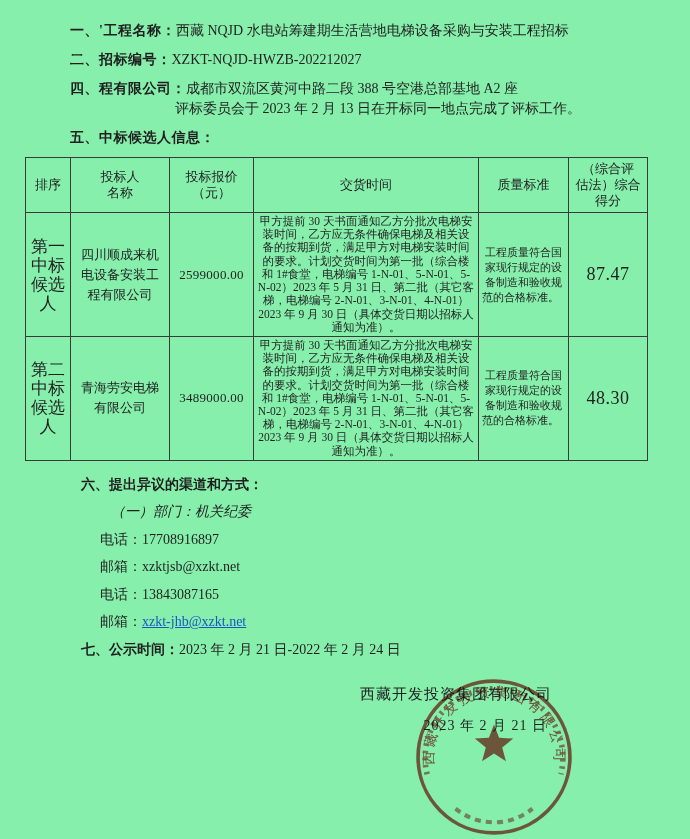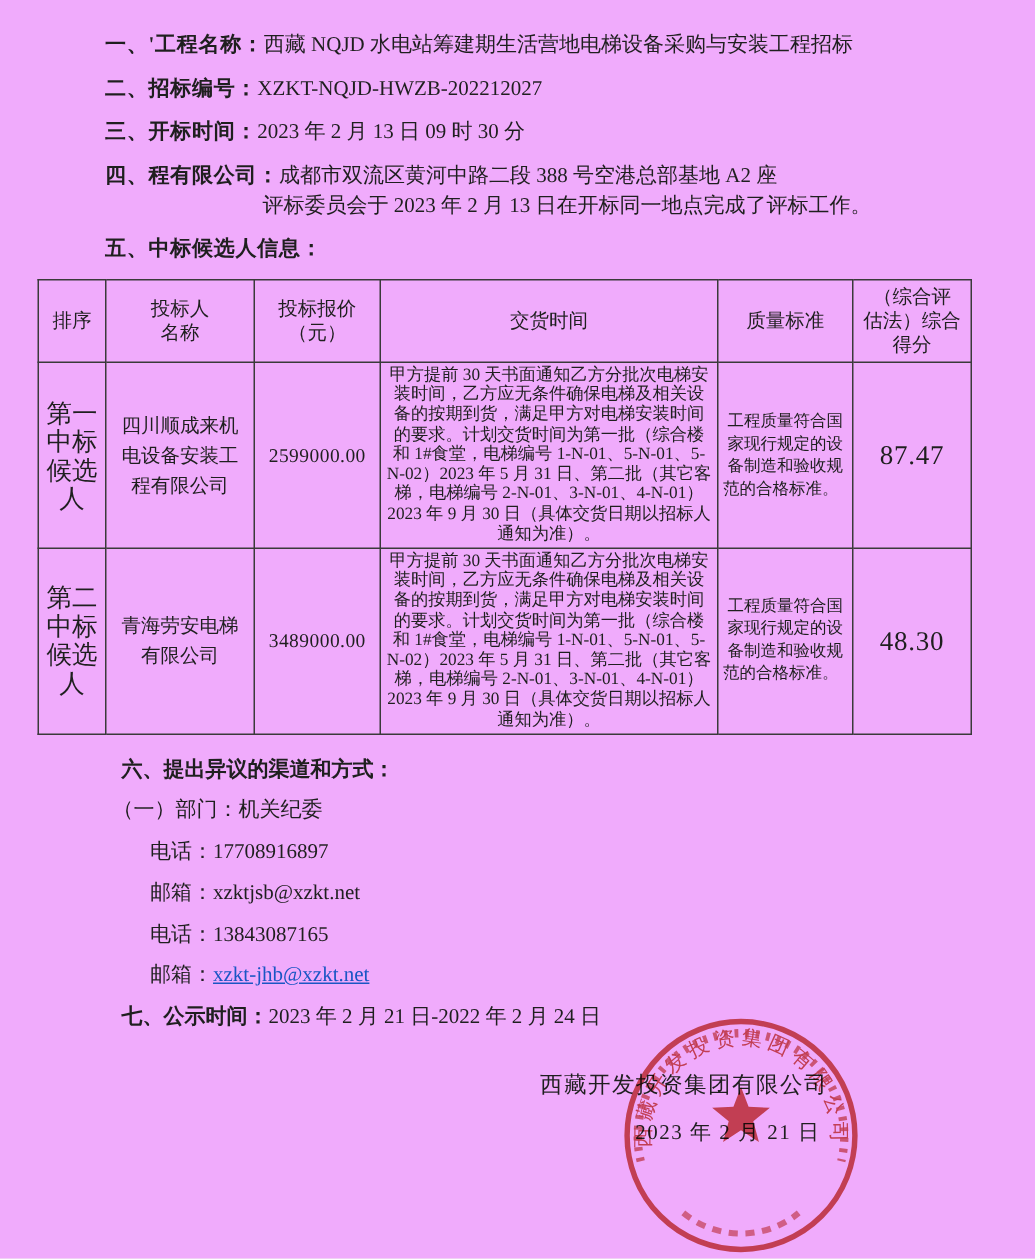--- a/index.html
+++ b/index.html
@@ -2,21 +2,21 @@
 <html><head>
 <meta charset="utf-8">
 <style>
   * { box-sizing: border-box; }
   html, body { margin: 0; padding: 0; }
   body { background: #e8e8e8; }
   .page {
     position: relative;
     width: 690px; height: 839px;
     margin: 0 auto;
-    background: #f0abfc;
+    background: #86efac;
     color: #1f1f1f;
     font-family: "Liberation Serif", "DejaVu Serif", serif;
     font-size: 14px;
     overflow: hidden;
     padding: 21px 20px 0 25px;
   }
   .b { font-weight: bold; }
   .pre { white-space: pre-line; }
 
   
@@ -57,21 +57,21 @@
     text-align: justify; text-align-last: left;
     padding: 2px 7px;
   }
   td.score { font-size: 18px; letter-spacing: 0.5px; }
 
   
   .s6 { margin-top: 14px; }
   .line { line-height: 19.5px; margin-bottom: 8px; }
   .ml45 { margin-left: 56px; }
   .ml75 { margin-left: 75px; }
-  .ml83 { margin-left: 50px; }
+  .ml83 { margin-left: 86px; font-style: italic; }
   a.mail-link { color: #1a56c4; text-decoration: underline; }
   .dept2 { font-weight: bold; }
 
   
   .signature { margin-top: 26px; text-align: right; padding-right: 118px; }
   .sig-company { font-size: 15px; letter-spacing: 1px; }
   .sig-date { font-size: 14px; margin-top: 13px; padding-right: 5px; letter-spacing: 1px; }
 
   
   .seal {
@@ -87,23 +87,20 @@
 </head>
 <body>
 
 <div class="page">
 
   <div class="h-item">
     <span class="lab">一、'工程名称：</span><span>西藏 NQJD 水电站筹建期生活营地电梯设备采购与安装工程招标</span>
   </div>
   <div class="h-item">
     <span class="lab">二、招标编号：</span><span>XZKT-NQJD-HWZB-202212027</span>
-  </div>
-  <div class="h-item">
-    <span class="lab">三、开标时间：</span><span>2023 年 2 月 13 日 09 时 30 分</span>
   </div>
   <div class="h-item">
     <span class="lab">四、程有限公司：</span><span>成都市双流区黄河中路二段 388 号空港总部基地 A2 座</span>
     <div class="h-cont">评标委员会于 2023 年 2 月 13 日在开标同一地点完成了评标工作。</div>
   </div>
   <div class="h-item">
     <span class="lab">五、中标候选人信息：</span>
   </div>
 
   <table class="bid">

